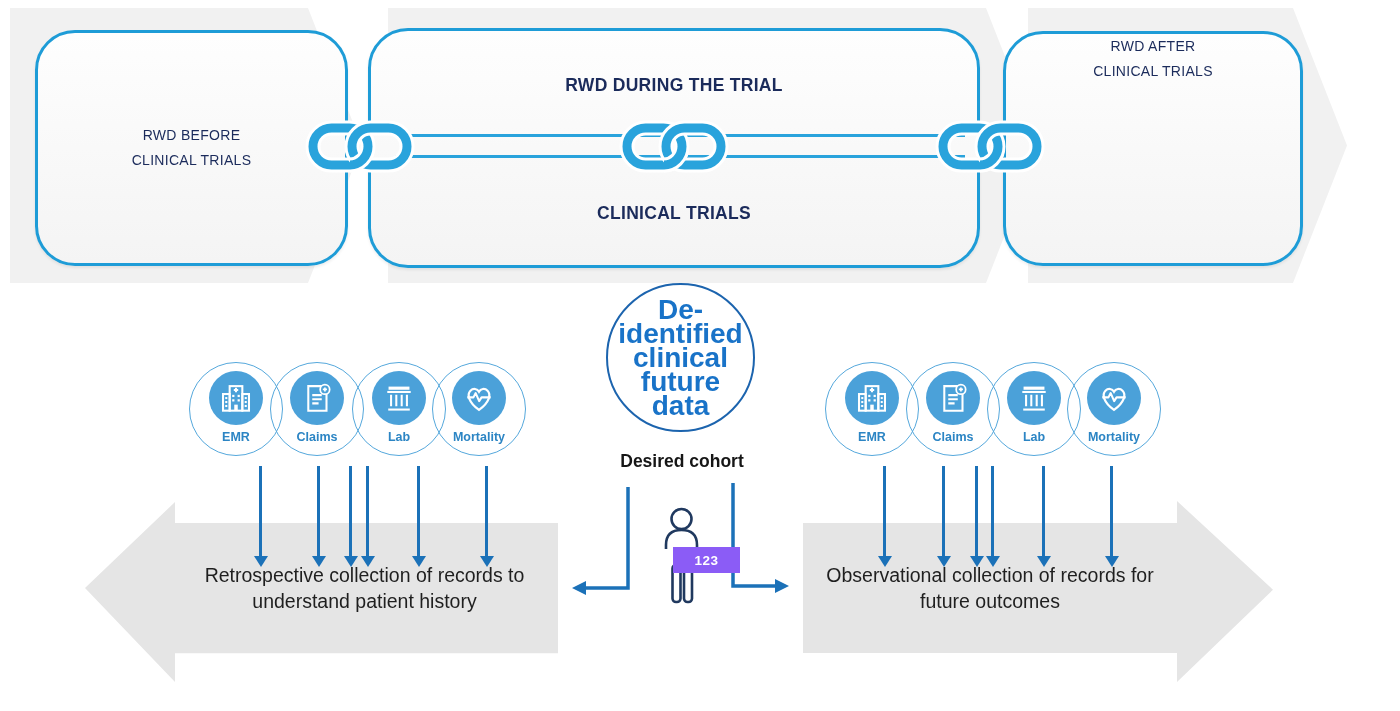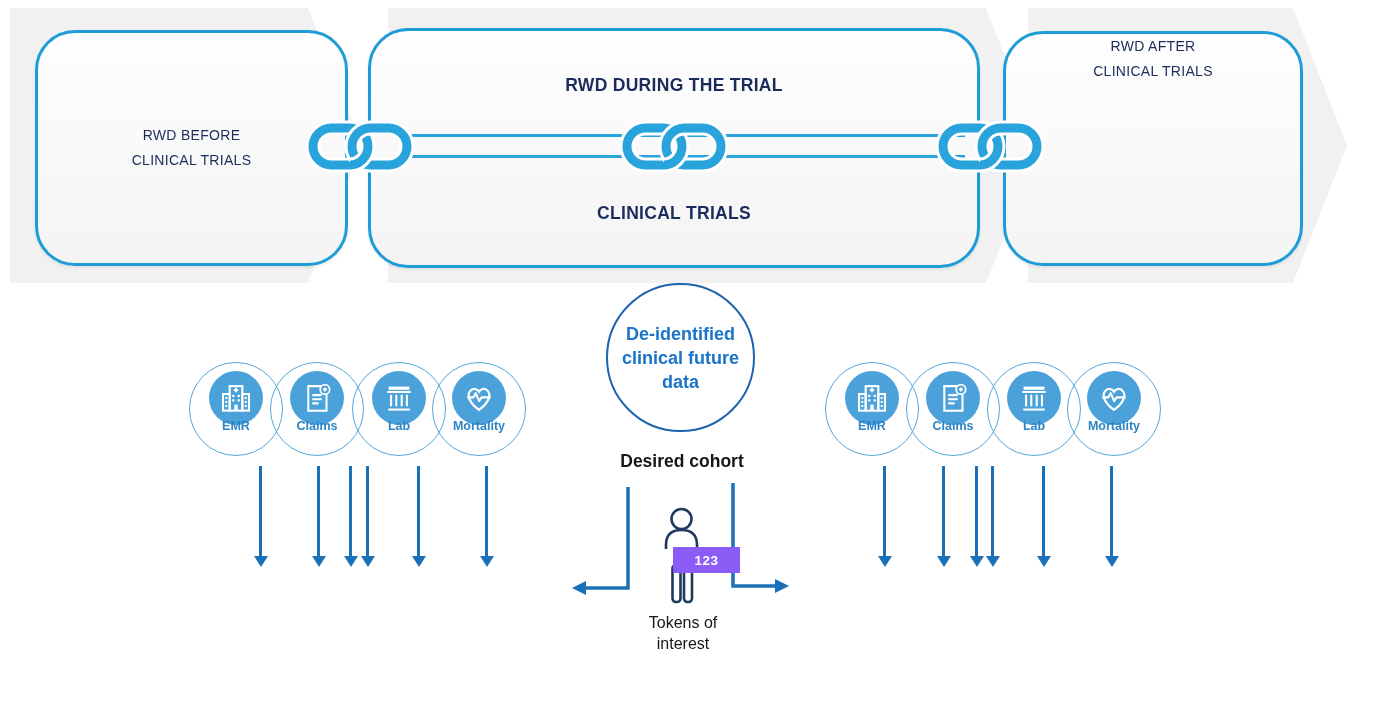--- a/index.html
+++ b/index.html
@@ -30,38 +30,38 @@
   .rope-top{top:134px;} .rope-bot{top:155px;}
 
   
   .chain{position:absolute;top:114px;width:110px;height:64px;z-index:3;}
   .chain .halo{stroke:#fff;stroke-width:15px;fill:none;}
   .chain .blue{stroke:#29A3DC;stroke-width:9px;fill:none;}
 
   
   .deid{position:absolute;left:606px;top:283px;width:145px;height:145px;border:2px solid #1C64AE;
         border-radius:50%;background:#fff;display:flex;align-items:center;justify-content:center;z-index:2;}
-  .deid-text{color:#1973C8;font-weight:bold;font-size:18px;line-height:24px;text-align:center;}
+  .deid-text{color:#1973C8;font-weight:bold;font-size:28px;line-height:24px;text-align:center;}
 
   .desired{position:absolute;left:582px;top:451px;width:200px;text-align:center;color:#161616;font-size:17.5px;font-weight:bold;}
 
   
   .person-svg{position:absolute;left:642px;top:505px;width:80px;height:100px;z-index:2;}
   .badge{position:absolute;left:649px;top:547px;width:67px;height:26px;background:#8b5cf6;z-index:3;
          display:flex;align-items:center;justify-content:center;color:#fff;font-weight:bold;font-size:13.5px;letter-spacing:.5px;margin-left:24px;}
   .tokens{position:absolute;left:608px;top:612px;width:150px;text-align:center;color:#161616;font-size:16px;line-height:21px;}
   .l-arrows{position:absolute;left:555px;top:478px;width:250px;height:120px;z-index:2;}
 
   
   .src{position:absolute;top:362px;width:92px;height:92px;border:1.5px solid #55A8DC;border-radius:50%;
        background:transparent;z-index:2;}
   .src-icon{position:absolute;left:19px;top:8px;width:54px;height:54px;border-radius:50%;background:#4BA1D9;
             display:flex;align-items:center;justify-content:center;}
   .src-icon svg{width:38px;height:38px;}
-  .src-label{position:absolute;left:0;bottom:22px;width:100%;text-align:center;color:#2C85C4;
+  .src-label{position:absolute;left:0;bottom:11px;width:100%;text-align:center;color:#2C85C4;
              font-weight:bold;font-size:12.5px;}
 
   
   .va{position:absolute;top:466px;width:3px;height:90px;background:#1B71B8;z-index:2;}
   .va::after{content:"";position:absolute;left:-5.5px;top:100%;width:0;height:0;
              border:7px solid transparent;border-bottom:0;border-top:11px solid #1B71B8;}
 
   
   .flow{position:absolute;background:#E5E5E5;z-index:1;}
   .flow-left{left:85px;top:502px;width:473px;height:180px;
@@ -221,24 +221,20 @@
     <g fill="#fff" stroke="#20395F" stroke-width="2.6">
       <circle cx="39.5" cy="14" r="10"></circle>
       <path d="M24 44 V40 C24 29 30 25 39.5 25 C49 25 55 29 55 40 V44"></path>
       <rect x="30.5" y="60" width="8" height="37" rx="3.5"></rect>
       <rect x="42" y="60" width="8" height="37" rx="3.5"></rect>
     </g>
   </svg>
   <div class="badge">
     <span>123</span>
   </div>
-  <div class="tokens">
-    <span style="display:block">Tokens of</span>
-    <span style="display:block">interest</span>
-  </div>
 
   <div class="src" style="left:189px">
     <div class="src-icon">
         <svg viewBox="0 0 24 24">
           <use href="#i-hospital"></use>
         </svg>
       </div>
     <div class="src-label">EMR</div>
   </div>
   <div class="src" style="left:270px">
@@ -306,14 +302,24 @@
   <div class="va" style="left:417px"></div>
   <div class="va" style="left:485px"></div>
 
   <div class="va" style="left:883px"></div>
   <div class="va" style="left:942px"></div>
   <div class="va" style="left:975px"></div>
   <div class="va" style="left:991px"></div>
   <div class="va" style="left:1042px"></div>
   <div class="va" style="left:1110px"></div>
 
+  <div class="flow flow-left">
+    <div class="flow-text">
+      <span>Retrospective collection of records to understand patient history</span>
+    </div>
+  </div>
+  <div class="flow flow-right">
+    <div class="flow-text">
+      <span>Observational collection of records for future outcomes</span>
+    </div>
+  </div>
 
 </div>
 
 </body></html>

